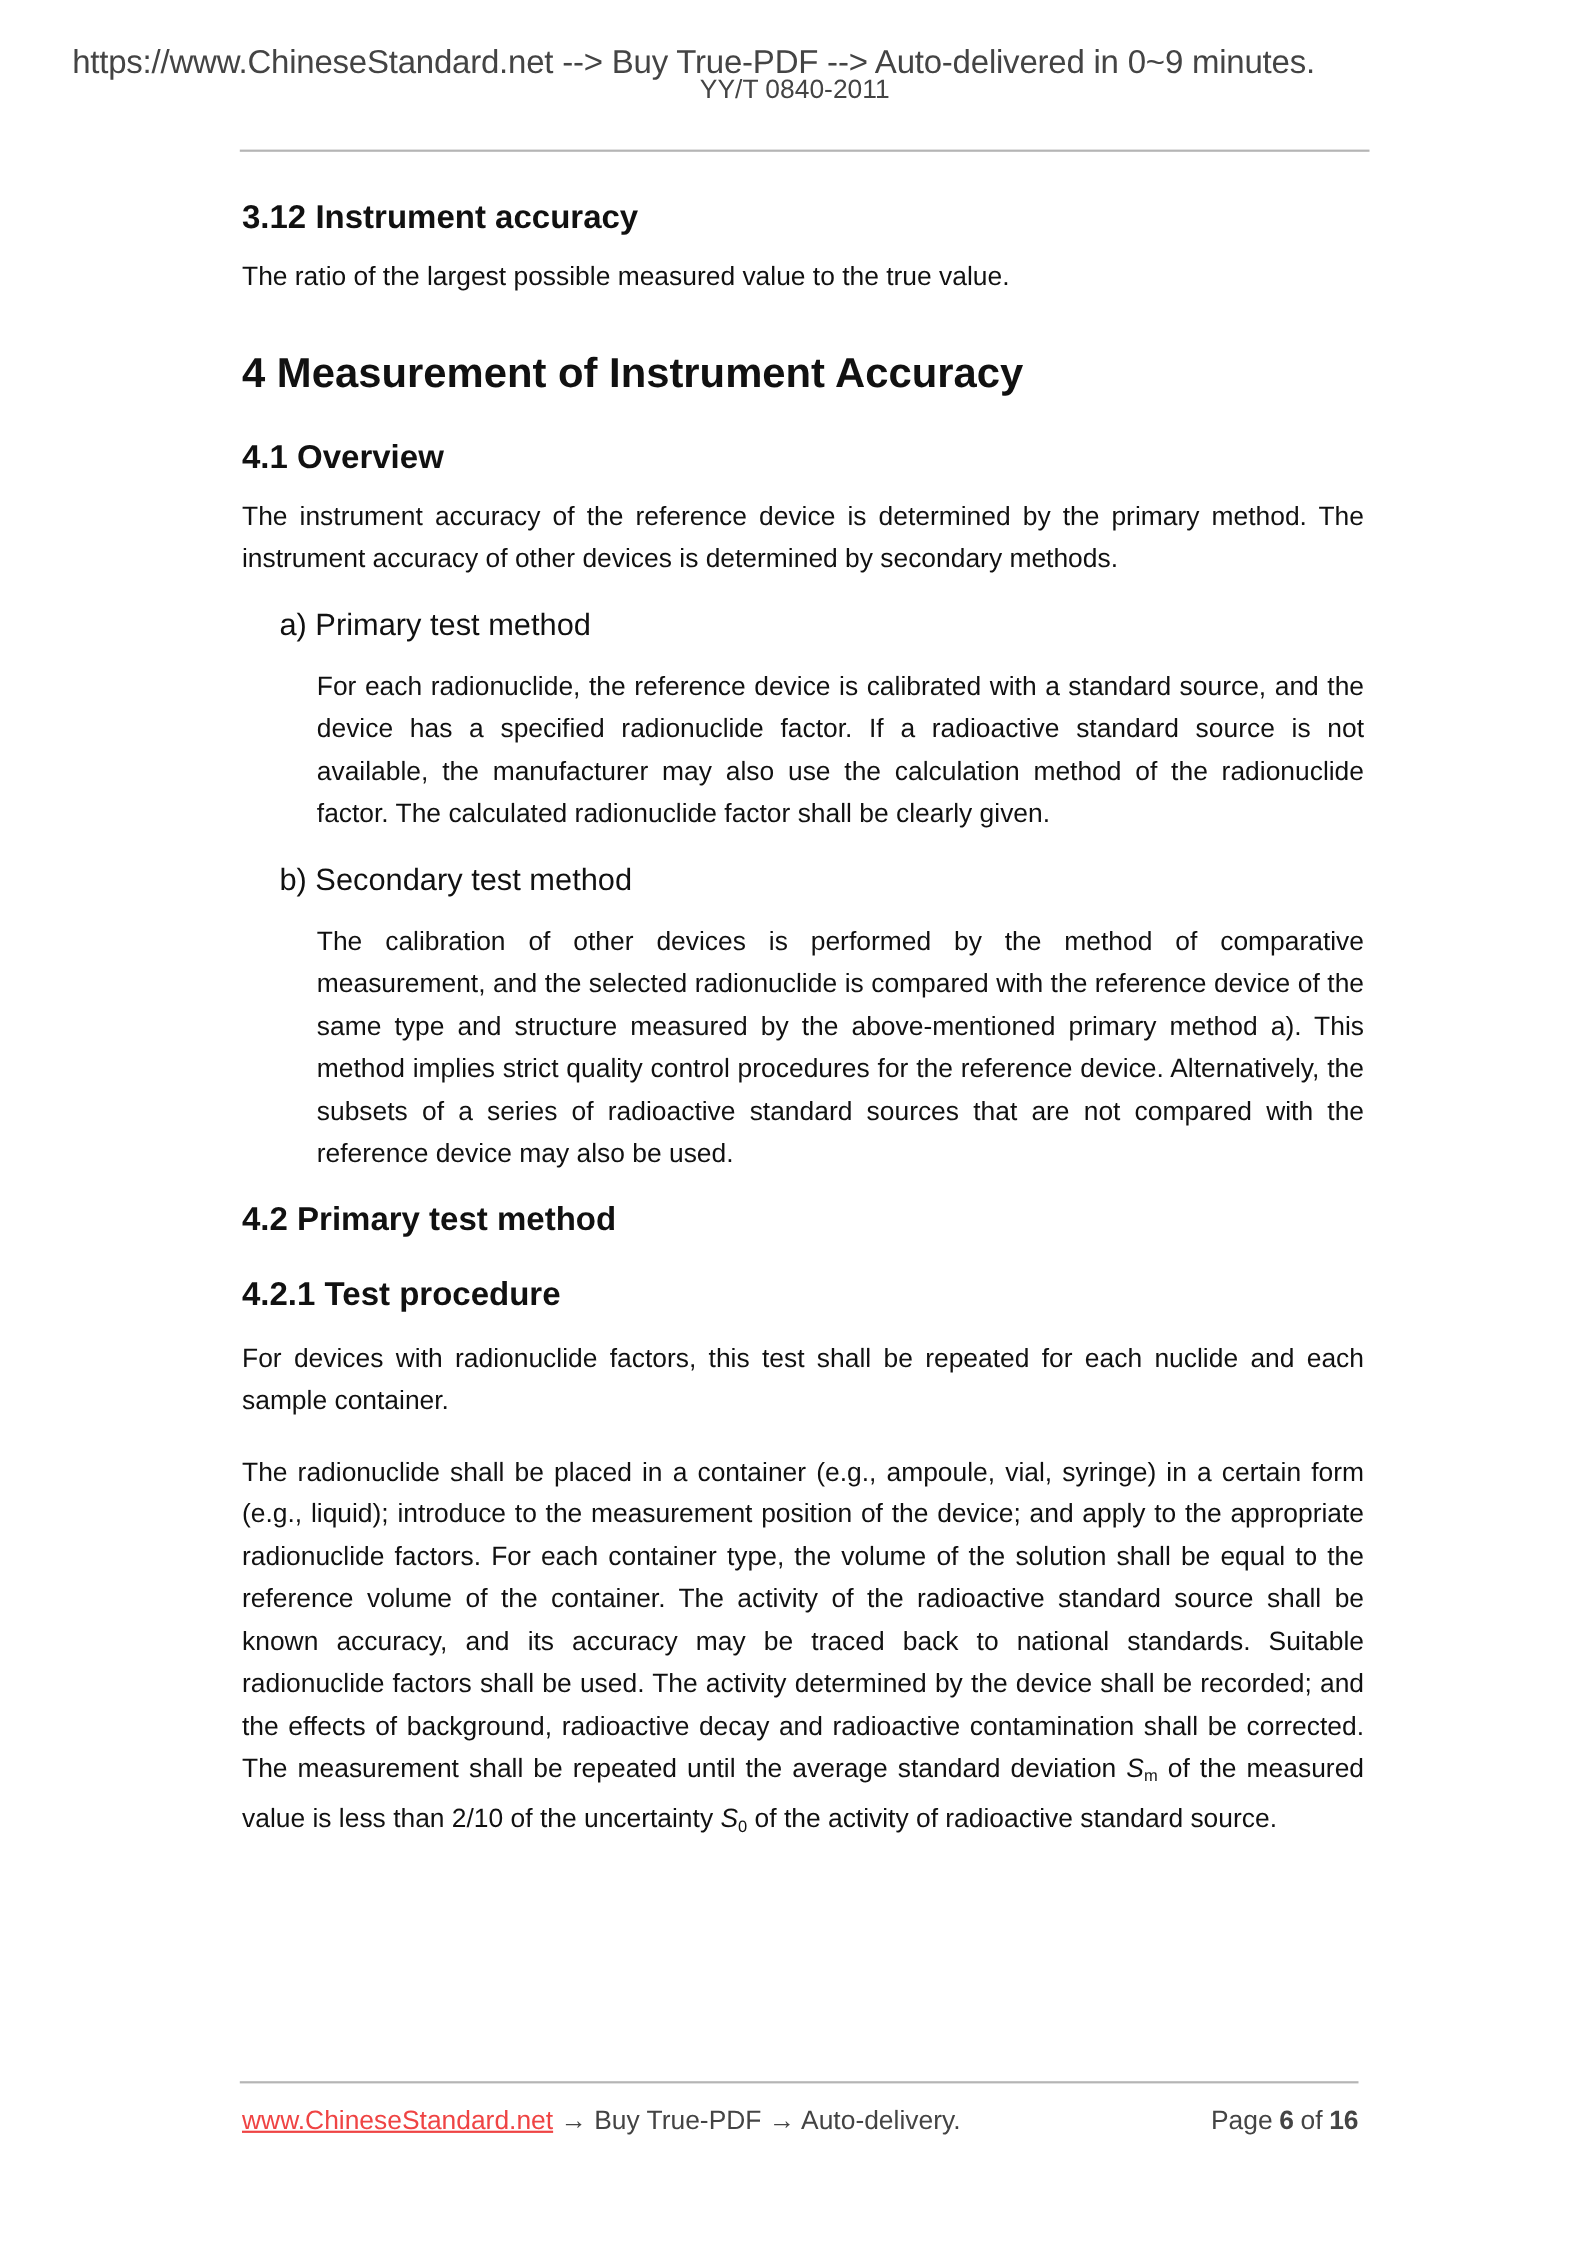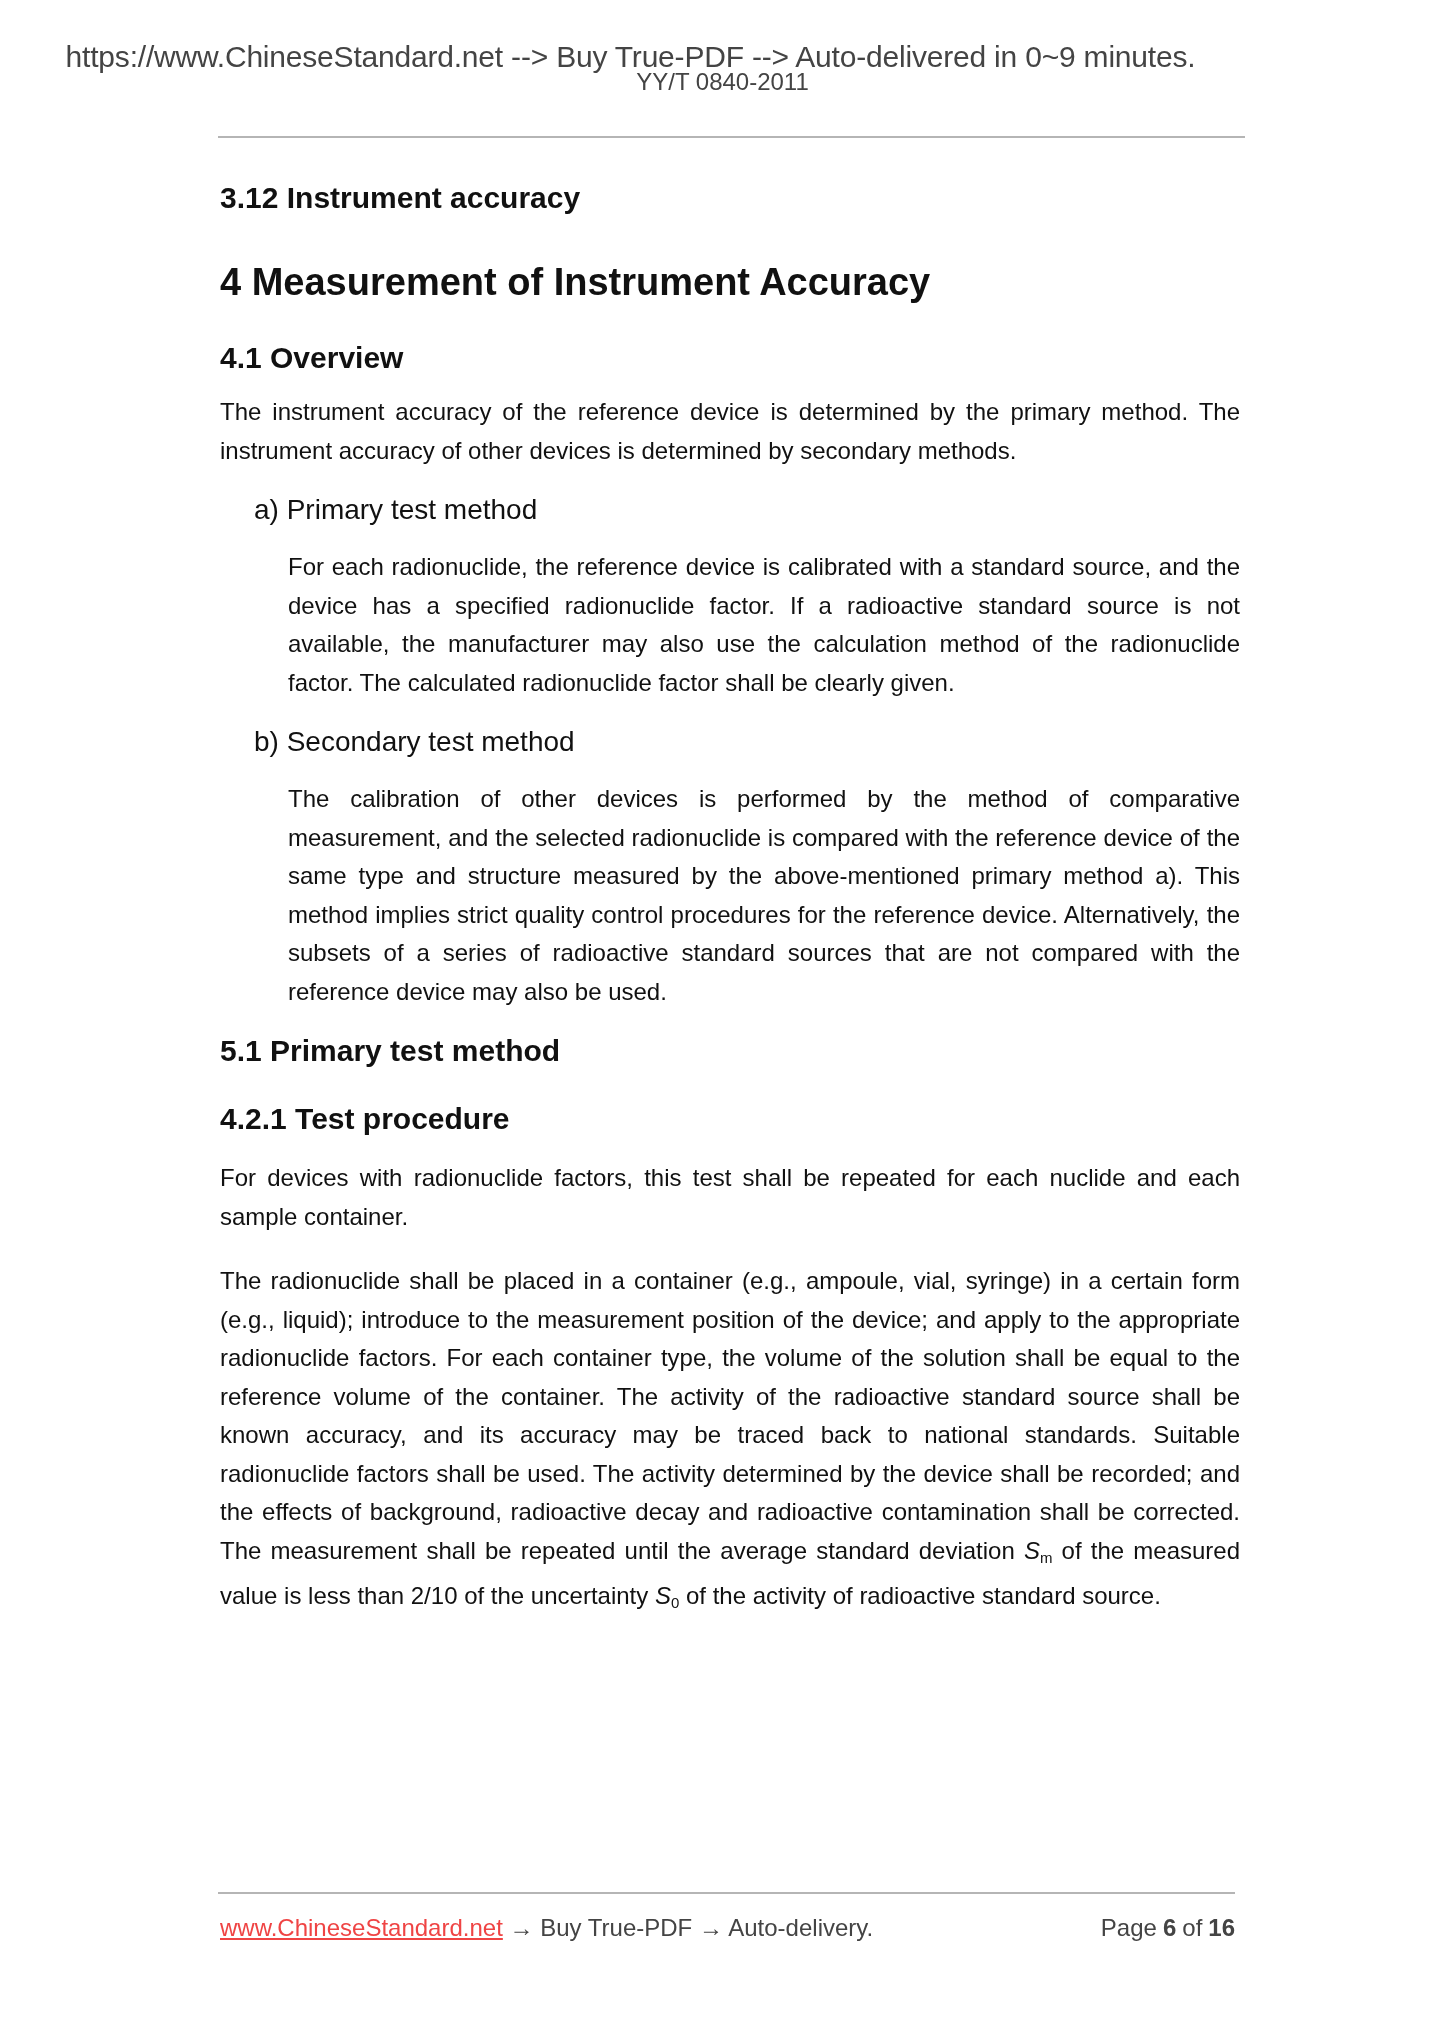--- a/index.html
+++ b/index.html
@@ -28,33 +28,34 @@
 </head>
 <body>
 
 <div class="hdr-url">https://www.ChineseStandard.net --&gt; Buy True-PDF --&gt; Auto-delivered in 0~9 minutes.</div>
 <div class="hdr-code">YY/T 0840-2011</div>
 <div class="hdr-rule"></div>
 
 <div class="content">
 
   <h3 class="h2">3.12 Instrument accuracy</h3>
+  <p class="p" style="margin-top:19px;">The ratio of the largest possible measured value to the true value.</p>
 
   <h1 class="h1" style="margin-top:44px;">4 Measurement of Instrument Accuracy</h1>
 
   <h3 class="h2" style="margin-top:36px;">4.1 Overview</h3>
   <p class="p" style="margin-top:19px;">The instrument accuracy of the reference device is determined by the primary method. The instrument accuracy of other devices is determined by secondary methods.</p>
 
   <p class="list-label" style="margin-top:24px;">a) Primary test method</p>
   <p class="p indent" style="margin-top:22px;">For each radionuclide, the reference device is calibrated with a standard source, and the device has a specified radionuclide factor. If a radioactive standard source is not available, the manufacturer may also use the calculation method of the radionuclide factor. The calculated radionuclide factor shall be clearly given.</p>
 
   <p class="list-label" style="margin-top:24px;">b) Secondary test method</p>
   <p class="p indent" style="margin-top:22px;">The calibration of other devices is performed by the method of comparative measurement, and the selected radionuclide is compared with the reference device of the same type and structure measured by the above-mentioned primary method a). This method implies strict quality control procedures for the reference device. Alternatively, the subsets of a series of radioactive standard sources that are not compared with the reference device may also be used.</p>
 
-  <h3 class="h2" style="margin-top:24px;">5.1 Primary test method</h3>
+  <h3 class="h2" style="margin-top:24px;">4.2 Primary test method</h3>
 
   <h3 class="h2" style="margin-top:36px;">4.2.1 Test procedure</h3>
   <p class="p" style="margin-top:24px;">For devices with radionuclide factors, this test shall be repeated for each nuclide and each sample container.</p>
 
   <p class="p" style="margin-top:26px;"><span>The radionuclide shall be placed in a container (e.g., ampoule, vial, syringe) in a certain form (e.g., liquid); introduce to the measurement position of the device; and apply to the appropriate radionuclide factors. For each container type, the volume of the solution shall be equal to the reference volume of the container. The activity of the radioactive standard source shall be known accuracy, and its accuracy may be traced back to national standards. Suitable radionuclide factors shall be used. The activity determined by the device shall be recorded; and the effects of background, radioactive decay and radioactive contamination shall be corrected. The measurement shall be repeated until the average standard deviation </span><span class="var">S</span><sub class="s">m</sub><span> of the measured value is less than 2/10 of the uncertainty </span><span class="var">S</span><sub class="s">0</sub><span> of the activity of radioactive standard source.</span></p>
 
 </div>
 
 <div class="ftr-rule"></div>
 <div class="ftr">

